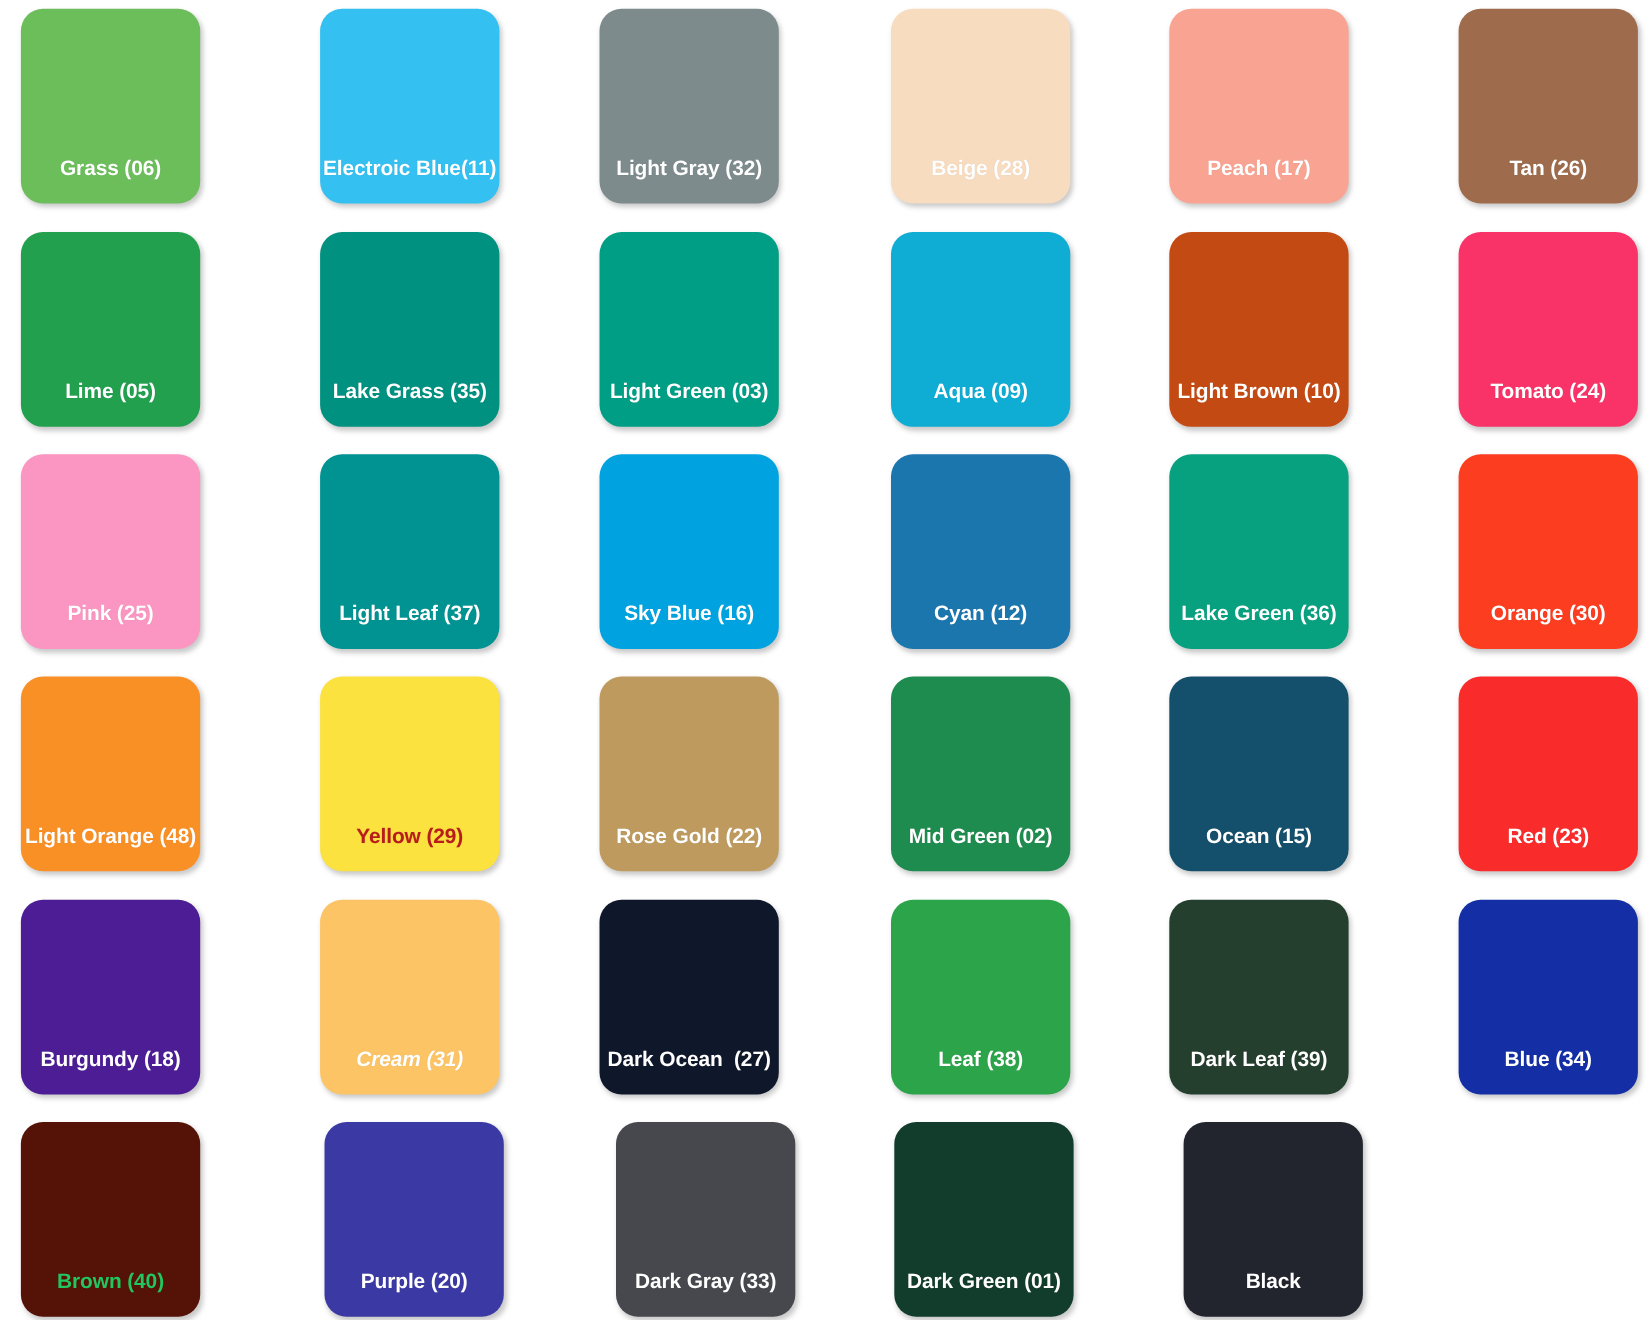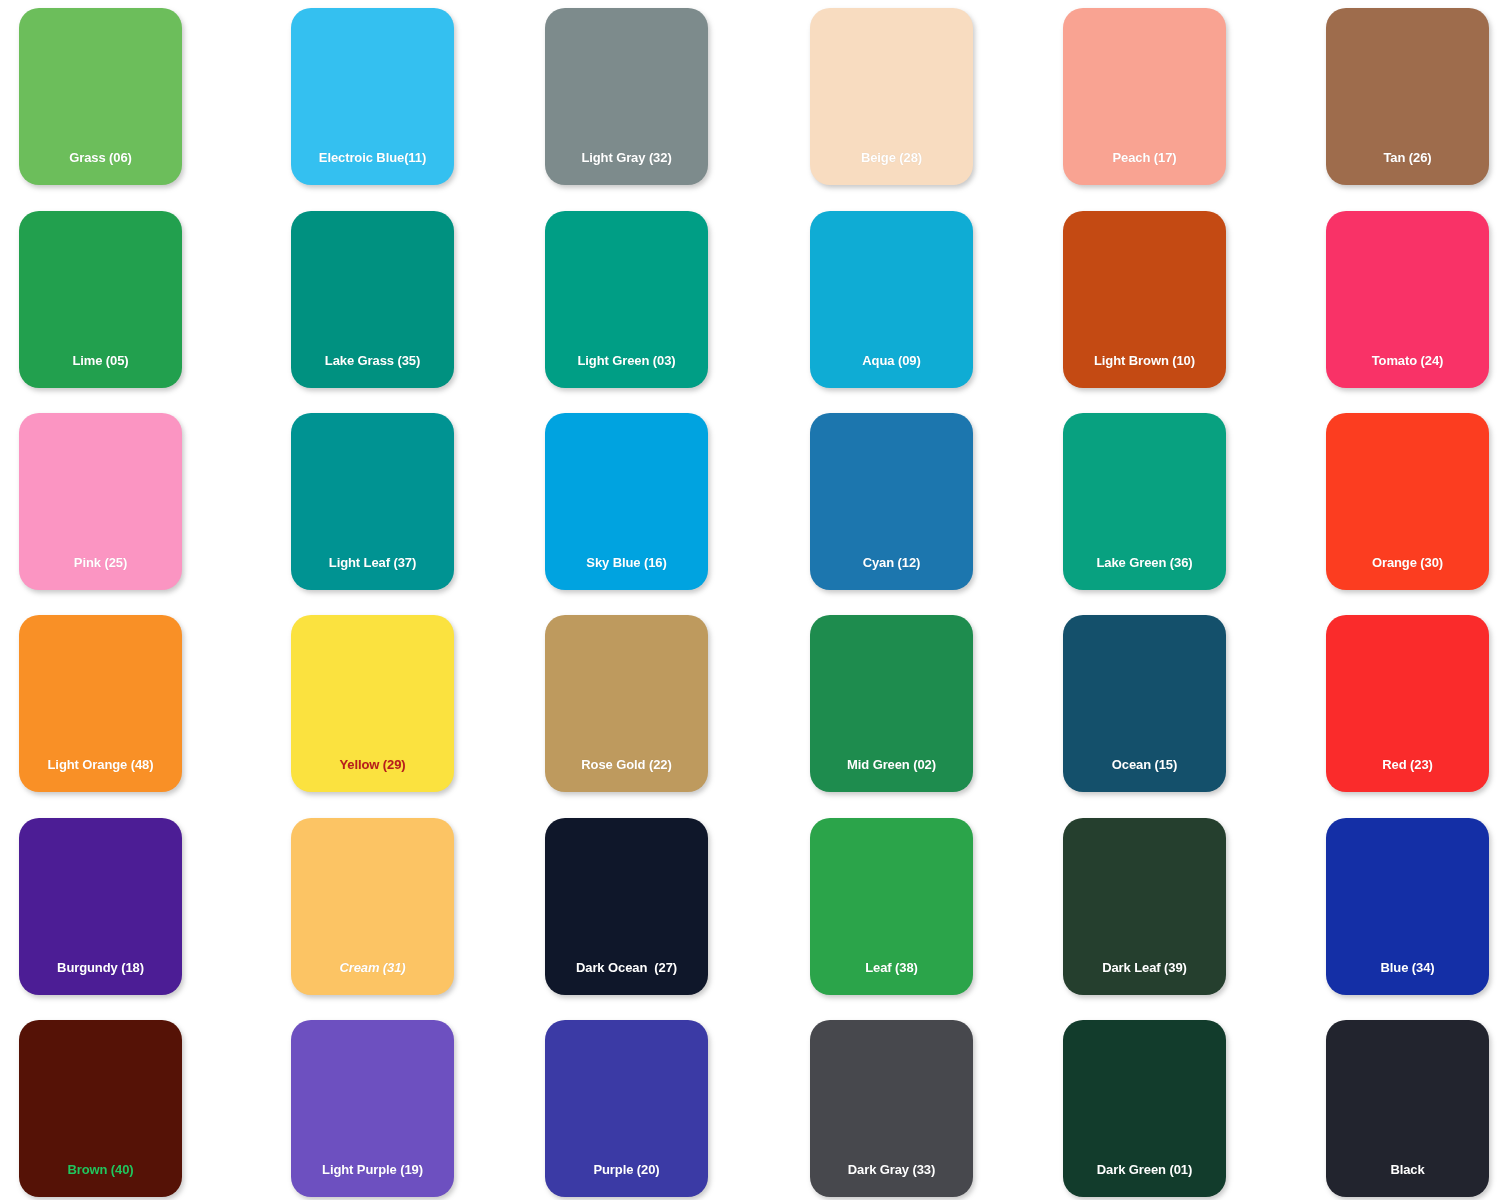--- a/index.html
+++ b/index.html
@@ -43,21 +43,21 @@
     box-shadow: 2px 3px 5px rgba(120,120,120,0.40);
     display: flex;
     align-items: flex-end;
     justify-content: center;
     box-sizing: border-box;
     overflow: hidden;
   }
   .swatch-label {
     width: 100%;
     text-align: center;
-    font-size: 13px;
+    font-size: 19px;
     font-weight: bold;
     color: #ffffff;
     letter-spacing: -0.1px;
     padding-bottom: 20px;
     text-shadow: 0 0 1px rgba(0,0,0,0.12);
     line-height: 1.1;
     white-space: pre;
   }
   
   .cell.col-2 .swatch { margin-left: 41px; }
@@ -231,25 +231,20 @@
     <div class="swatch" style="background-color: rgb(20, 47, 166);">
       <span class="swatch-label" style="color: rgb(255, 255, 255);">Blue (34)</span>
     </div>
   </div>
 
   <div class="cell row-6 col-1">
     <div class="swatch" style="background-color: rgb(85, 18, 6);">
       <span class="swatch-label" style="color: #22c55e;">Brown (40)</span>
     </div>
   </div>
-  <div class="cell row-6 col-2">
-    <div class="swatch" style="background-color: rgb(109, 80, 192);">
-      <span class="swatch-label" style="color: rgb(255, 255, 255);">Light Purple (19)</span>
-    </div>
-  </div>
   <div class="cell row-6 col-3">
     <div class="swatch" style="background-color: rgb(59, 58, 165);">
       <span class="swatch-label" style="color: rgb(255, 255, 255);">Purple (20)</span>
     </div>
   </div>
   <div class="cell row-6 col-4">
     <div class="swatch" style="background-color: rgb(71, 72, 77);">
       <span class="swatch-label" style="color: rgb(255, 255, 255);">Dark Gray (33)</span>
     </div>
   </div>

